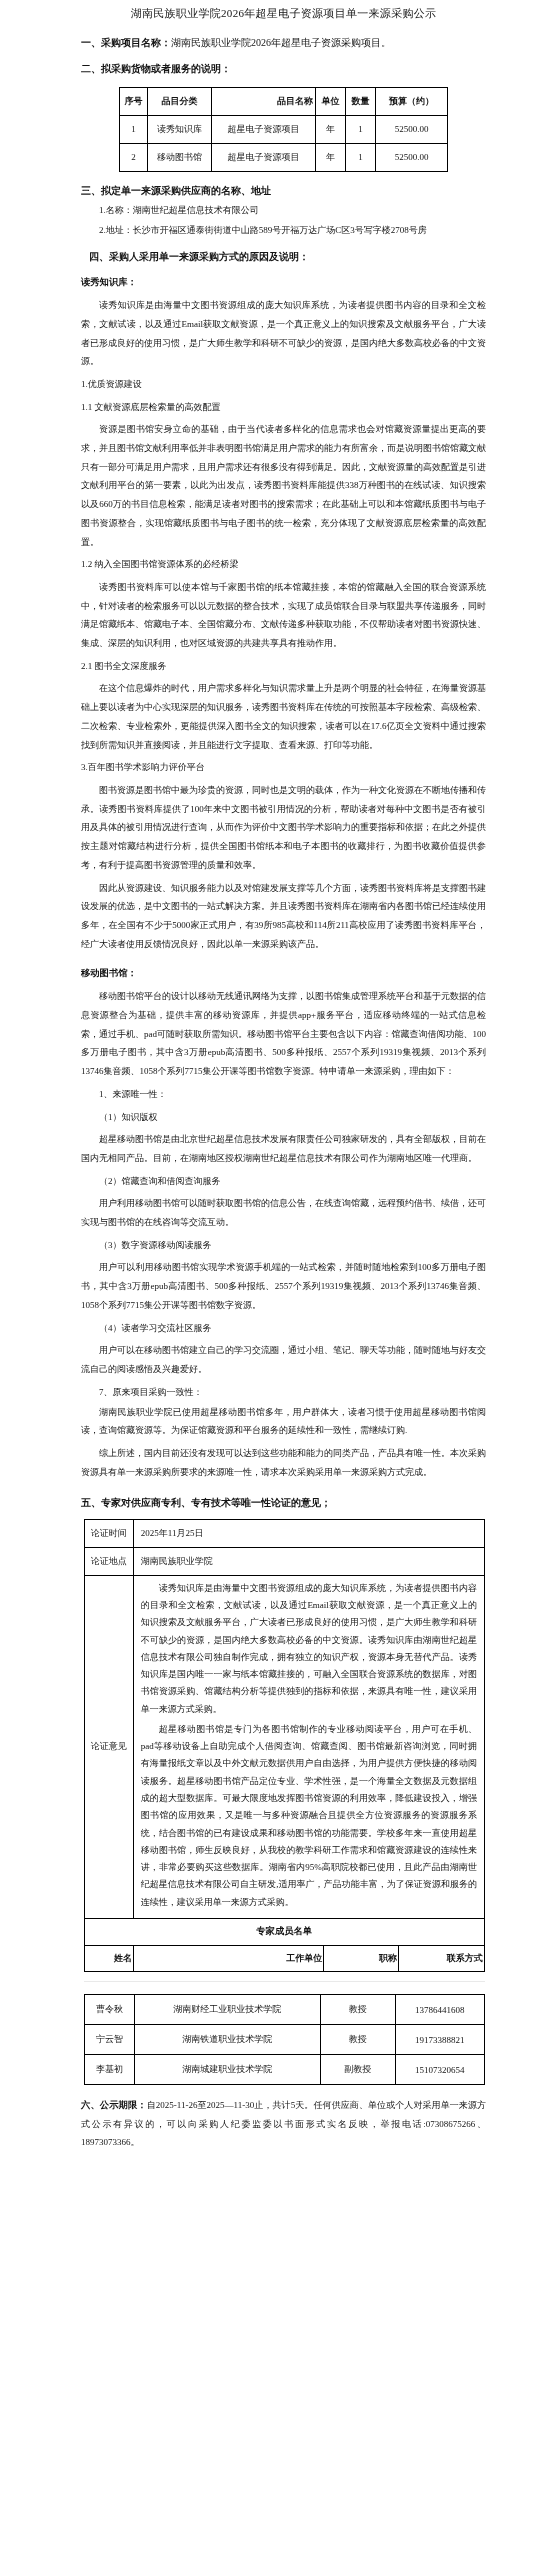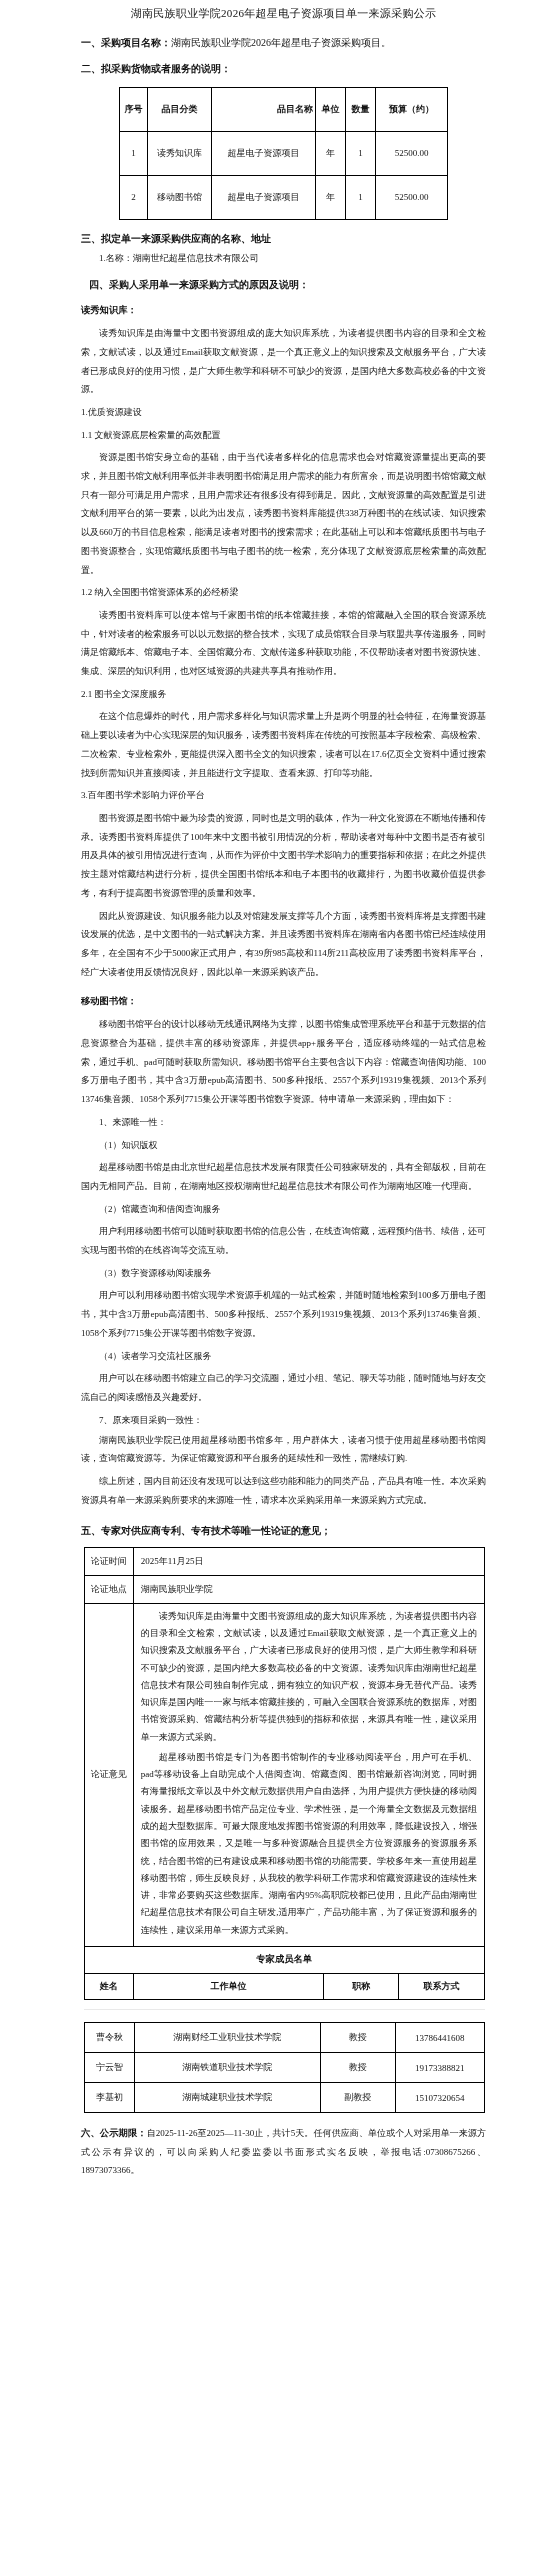--- a/index.html
+++ b/index.html
@@ -56,21 +56,21 @@
   
   table { border-collapse: collapse; }
   .items-table {
     margin: 8px 0 9.3px 38px;
     border: 1.3px solid #000;
     font-size: 9px;
     text-align: center;
   }
   .items-table th, .items-table td {
     border: 0.7px solid #000;
-    padding: 8px 2px;
+    padding: 0 2px;
     height: 27px;
   }
   .items-table th { font-weight: bold; }
   .col-no   { width: 23px; }
   .col-cat  { width: 59px; }
   .col-name { width: 99px; text-align: right; }
   .col-unit { width: 25px; }
   .col-qty  { width: 25px; }
   .col-bud  { width: 67px; }
   
@@ -104,21 +104,21 @@
     text-align: justify;
     margin: 0 0 2.7px 0;
   }
   .rt-banner {
     text-align: center;
     font-weight: bold;
     height: 24px;
     font-size: 9.3px;
   }
   .rt-subhead td {
-    text-align: center;
+    text-align: right;
     font-weight: bold;
     height: 23px;
   }
   .col-ename  { width: 47px; }
   .col-eorg   { width: 193px; }
   .col-etitle { width: 74px; }
   .col-ephone { width: 85px; }
   .experts-table {
     margin: 12px 0 0 2.7px;
     border: 1.3px solid #000;
@@ -186,20 +186,21 @@
       <td>1</td>
       <td>52500.00</td>
     </tr>
   </tbody>
     </table>
 
   <div class="sec-line" style="margin-bottom:1.3px;">
     <span class="sec-label">三、拟定单一来源采购供应商的名称、地址</span>
   </div>
   <p class="body-p" style="margin:1.3px 0;">1.名称：湖南世纪超星信息技术有限公司</p>
+  <p class="body-p" style="margin:1.3px 0;">2.地址：长沙市开福区通泰街街道中山路589号开福万达广场C区3号写字楼2708号房</p>
 
   <div class="sec-line sec4-h" style="margin:6.7px 0 4px 8px;">
     <span class="sec-label">四、采购人采用单一来源采购方式的原因及说明：</span>
   </div>
 
   <div class="bold-h">读秀知识库：</div>
   <p class="body-p">读秀知识库是由海量中文图书资源组成的庞大知识库系统，为读者提供图书内容的目录和全文检索，文献试读，以及通过Email获取文献资源，是一个真正意义上的知识搜索及文献服务平台，广大读者已形成良好的使用习惯，是广大师生教学和科研不可缺少的资源，是国内绝大多数高校必备的中文资源。</p>
 
   <div class="sub-h">1.优质资源建设</div>
   <div class="sub-h">1.1 文献资源底层检索量的高效配置</div>

